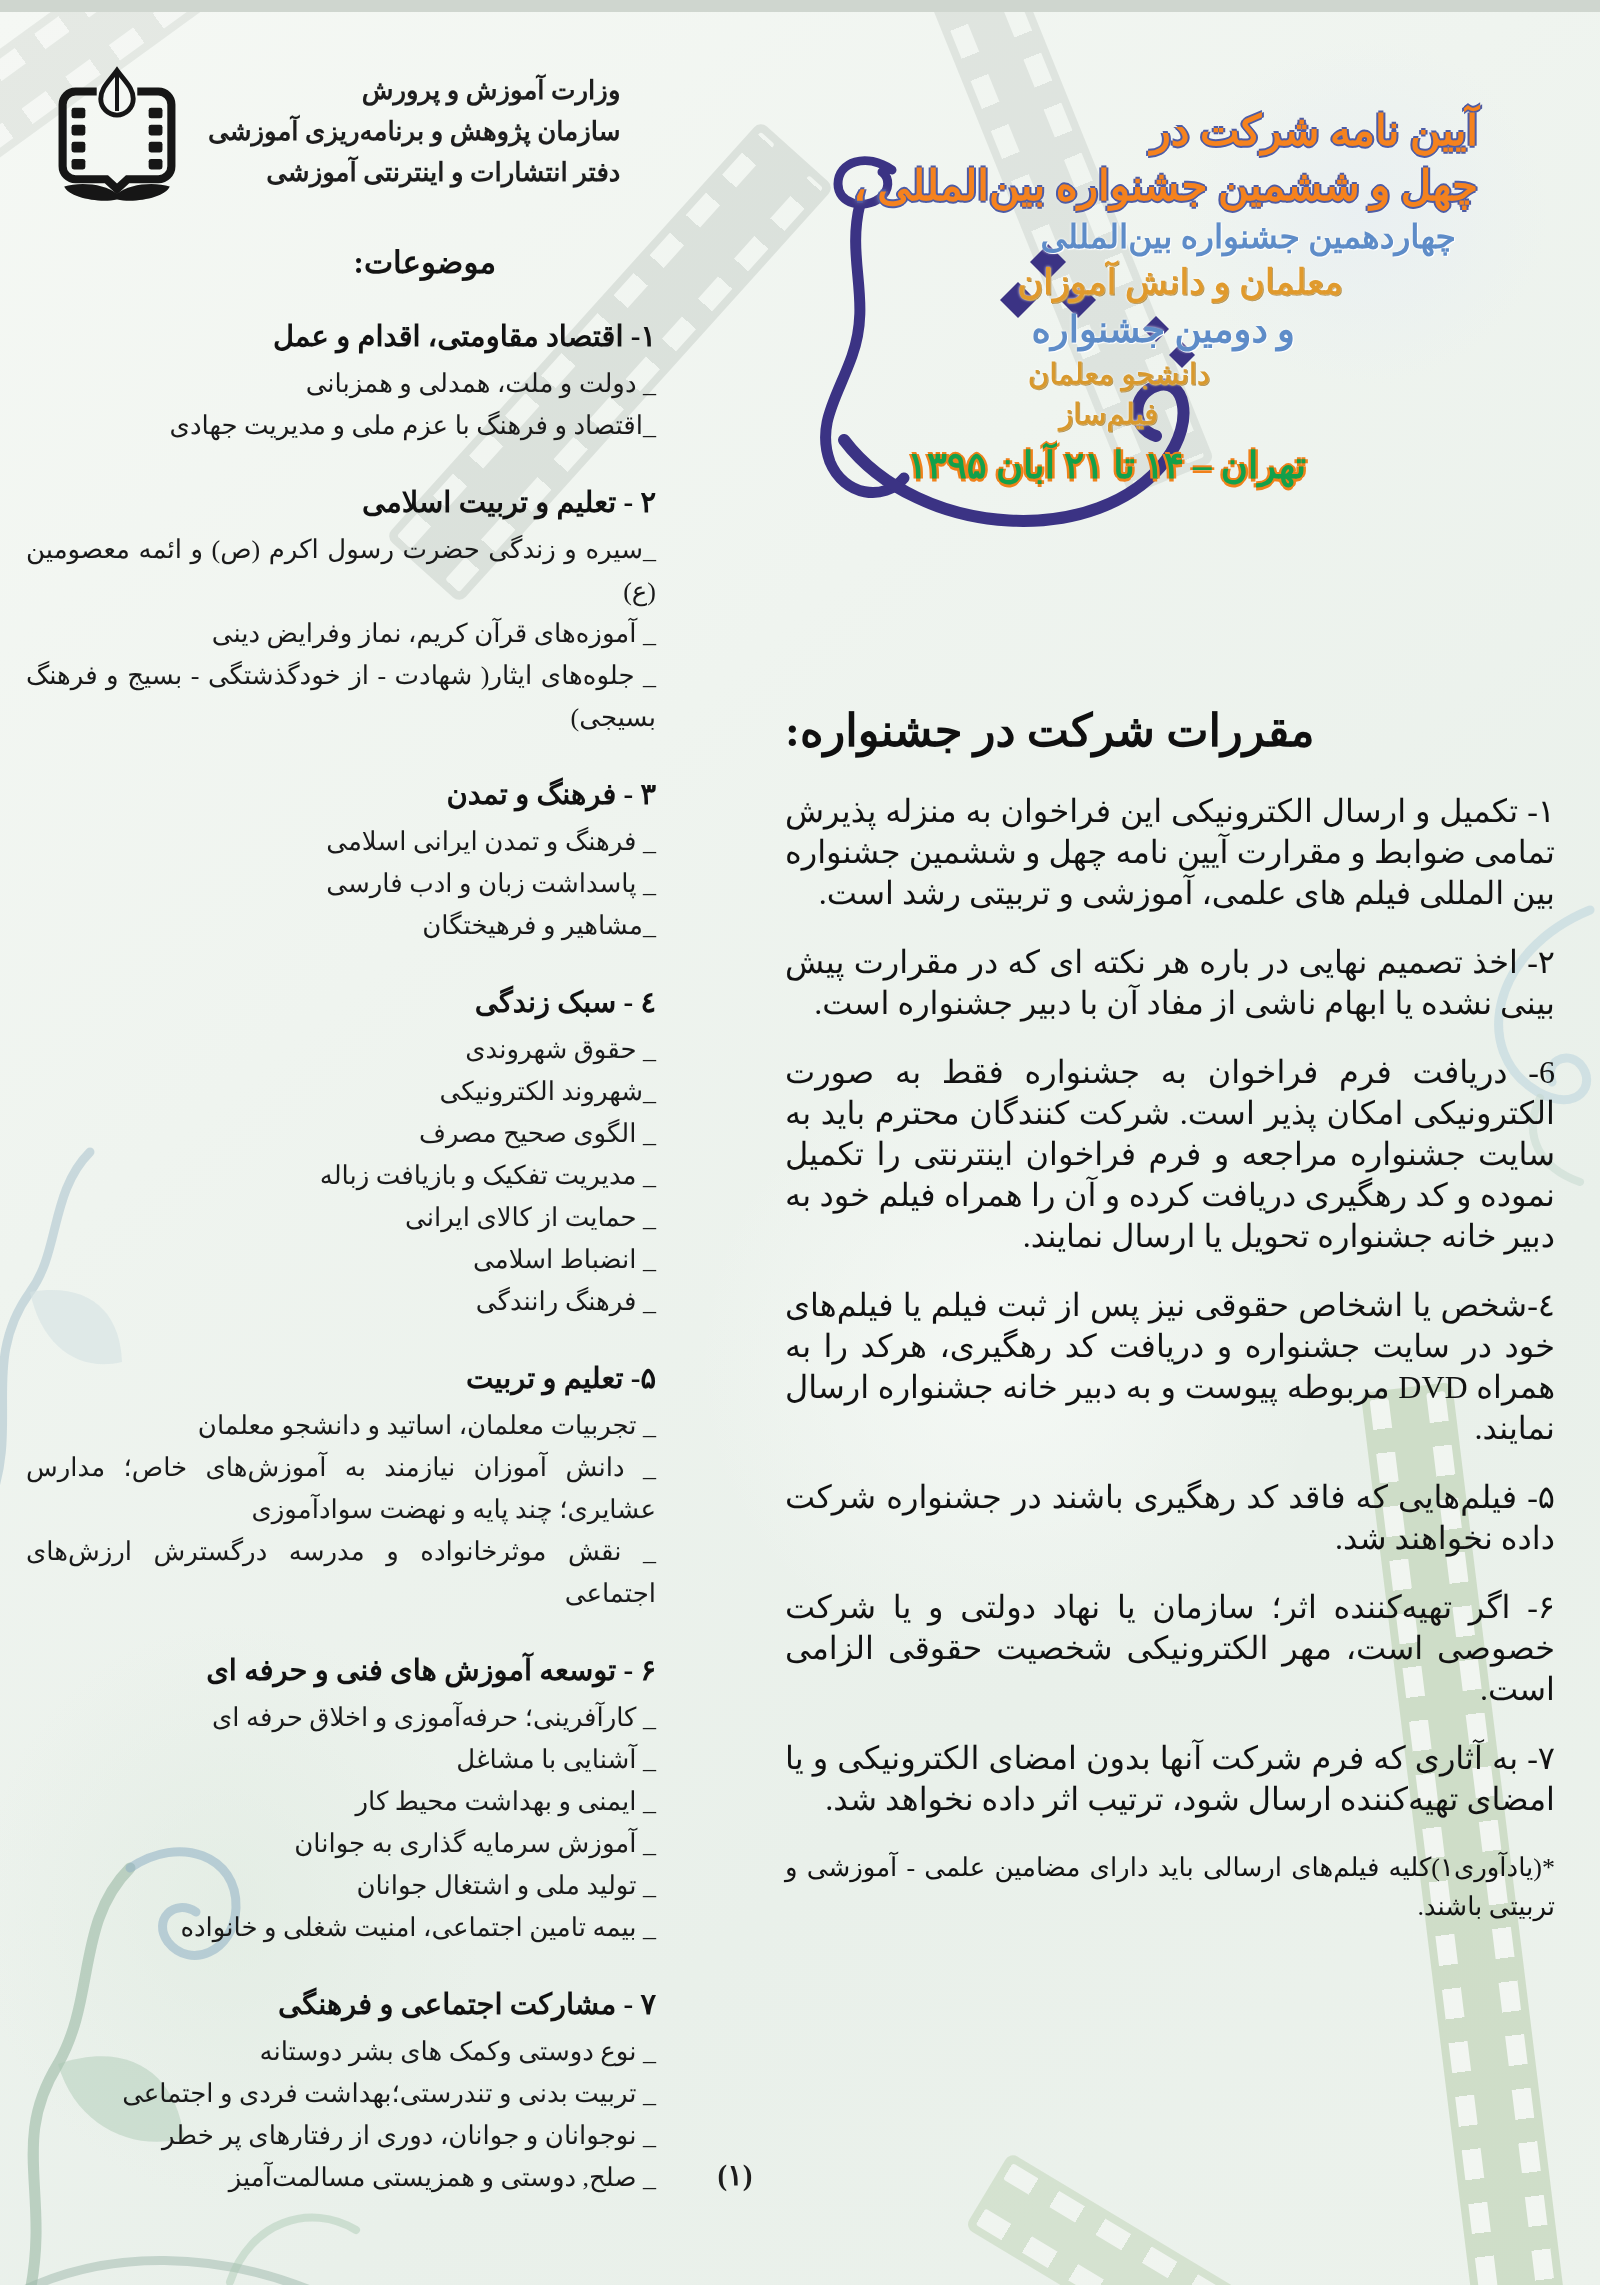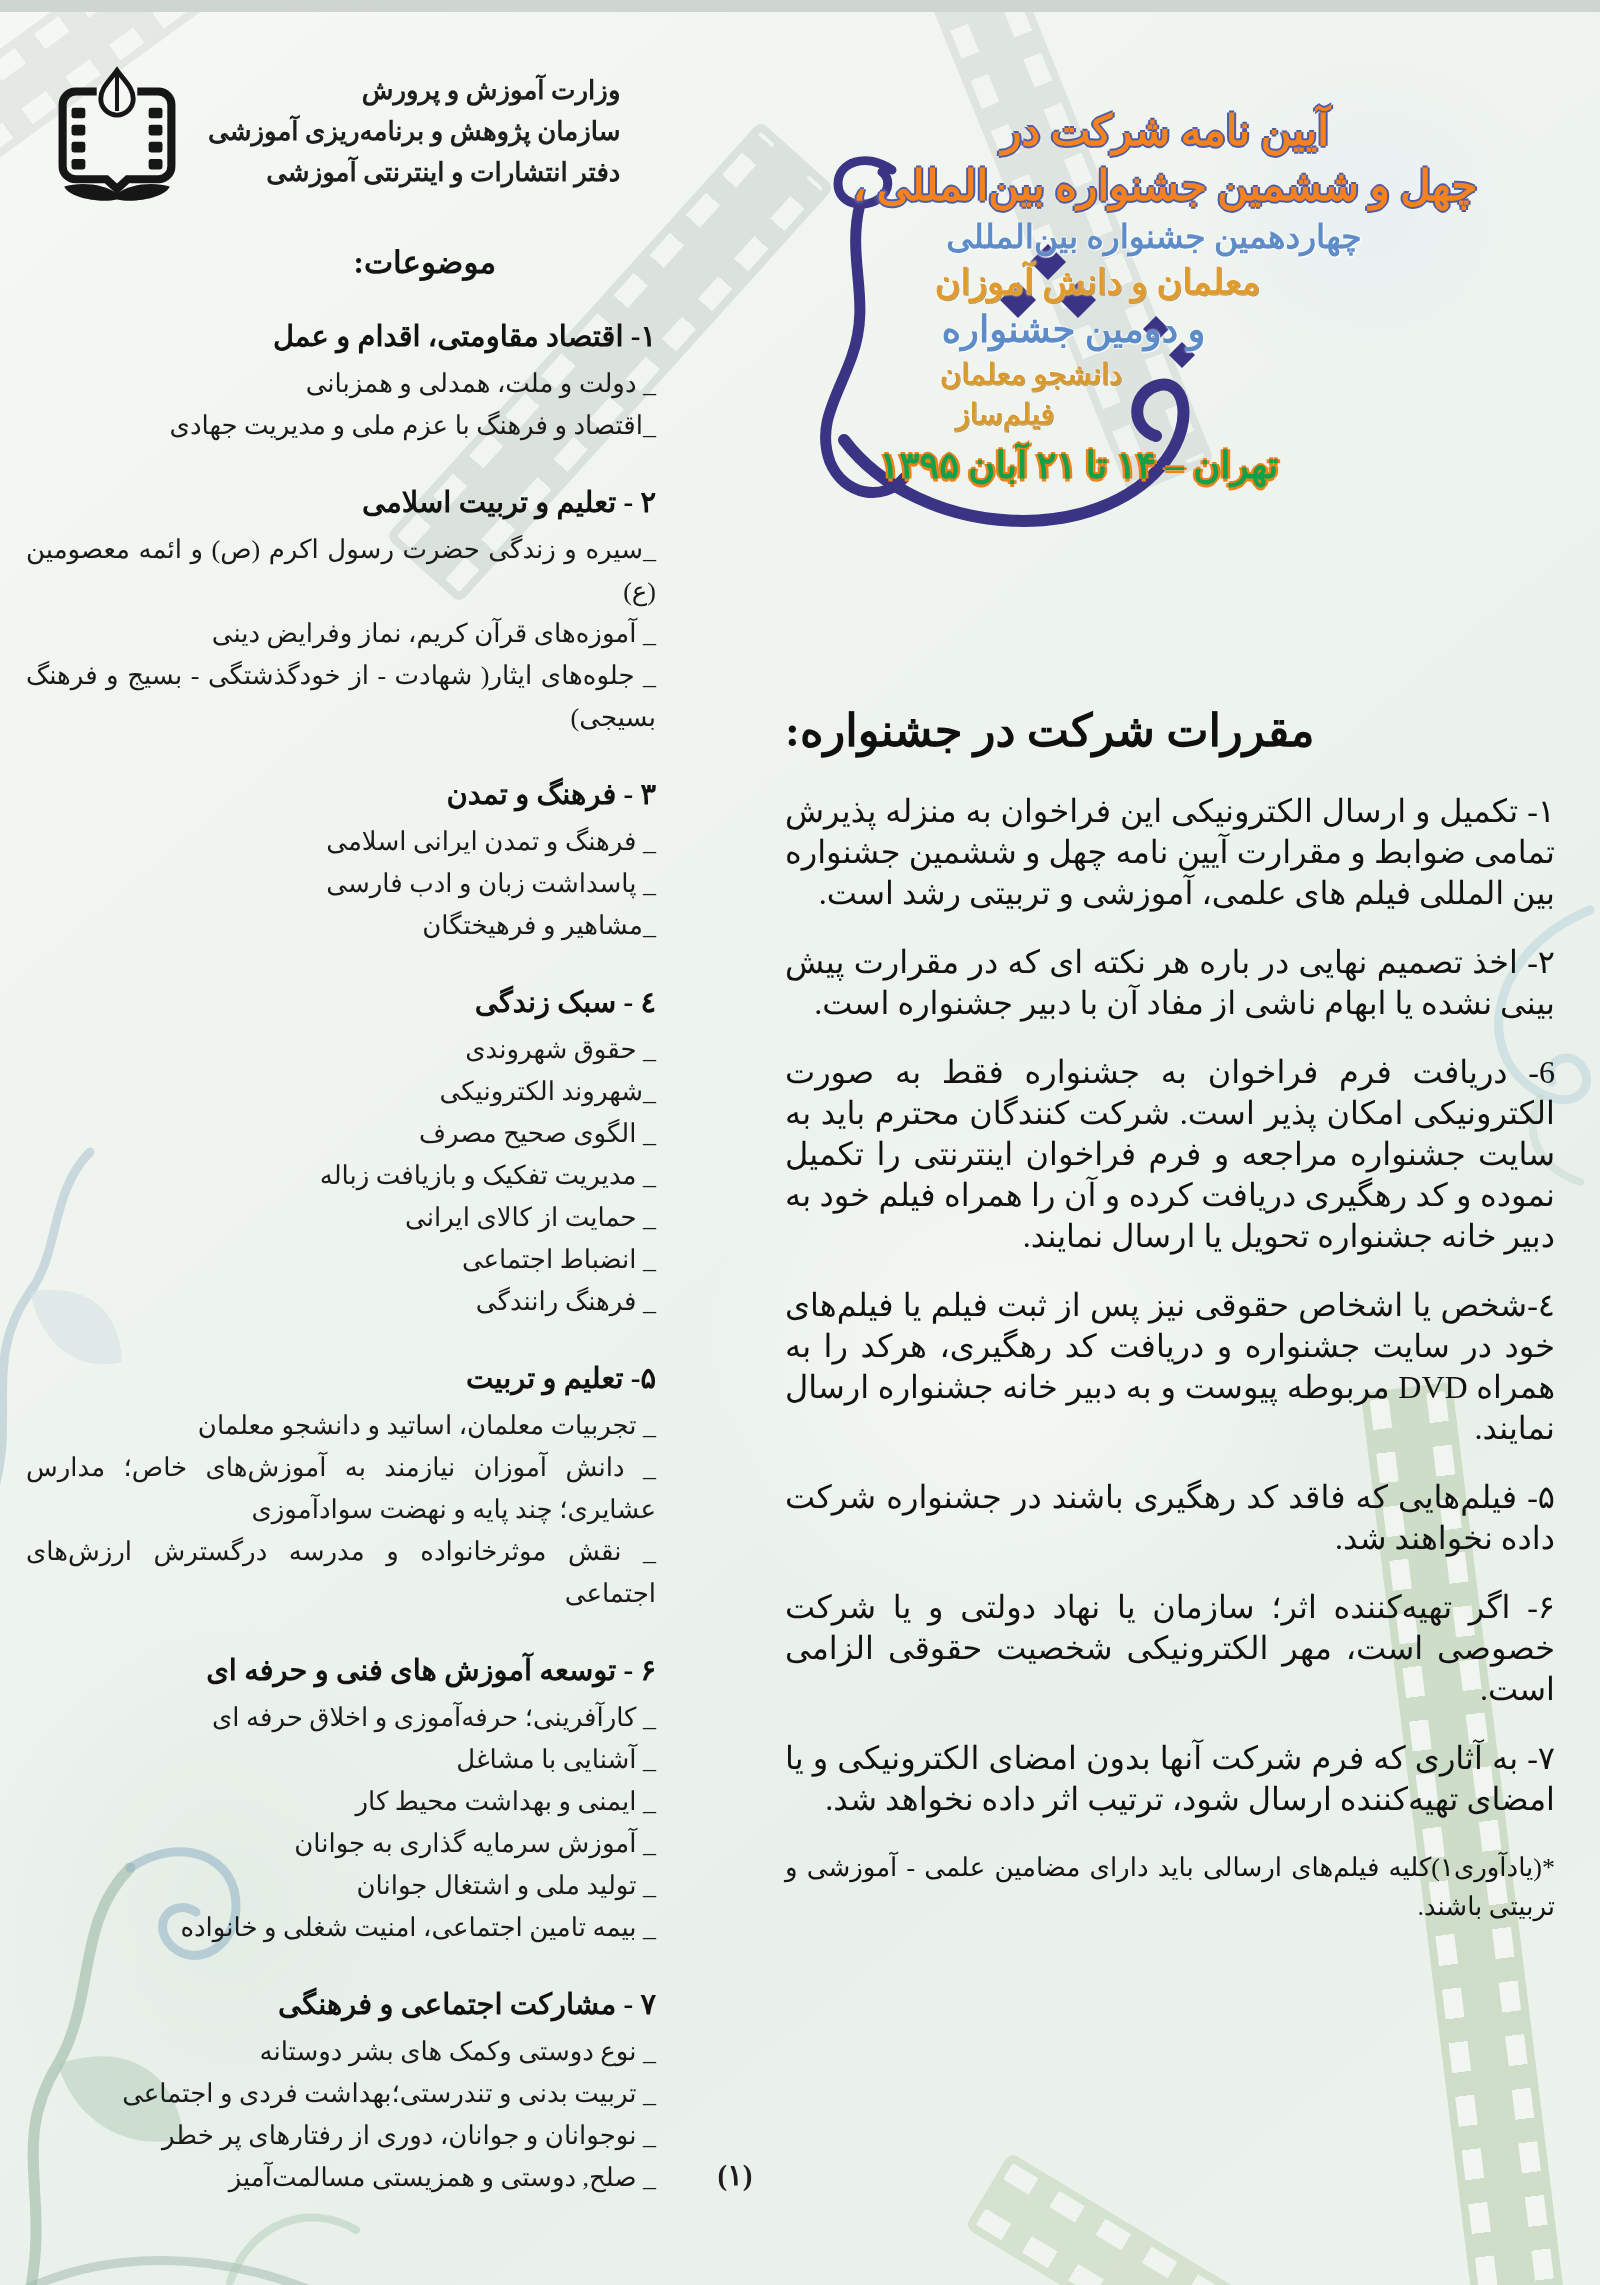--- a/index.html
+++ b/index.html
@@ -29,21 +29,21 @@
   .s2{left:-130px;top:-40px;width:500px;height:88px;transform:rotate(-36deg);opacity:.08;}
   .s5{left:1005px;top:-70px;width:560px;height:92px;transform:rotate(68deg);transform-origin:top left;opacity:.09;}
   .s3{left:1452px;top:1370px;width:980px;height:92px;transform:rotate(83deg);transform-origin:top left;opacity:.45;}
   .s4{left:1010px;top:2140px;width:660px;height:88px;transform:rotate(31deg);transform-origin:top left;opacity:.35;}
   svg.deco{position:absolute;pointer-events:none;}
   
   .ministry{position:absolute;left:48px;top:50px;display:flex;gap:22px;}
   .ministry-lines{direction:rtl;text-align:right;margin-top:8px;}
   .m-line{font-size:26px;font-weight:bold;line-height:41px;white-space:nowrap;color:#1e1e1e;}
   
-  .festival{position:absolute;right:115px;top:92px;width:640px;direction:rtl;text-align:center;}
+  .festival{position:absolute;right:122px;top:92px;width:640px;direction:rtl;text-align:right;}
   .f-line{white-space:nowrap;font-weight:bold;}
   .f1,.f2{font-size:42px;color:#f5821e;line-height:55px;
     text-shadow:2px 0 0 #4d5ca6,-2px 0 0 #4d5ca6,0 2px 0 #4d5ca6,0 -2px 0 #4d5ca6,0 0 6px rgba(255,255,255,.6);}
   .f3{font-size:33px;color:#5e8cc8;line-height:46px;padding-left:0;padding-right:22px;
     text-shadow:0 0 3px #ffffff,1px 1px 0 #ffffff;}
   .f4{font-size:35px;color:#e09a2d;line-height:46px;padding-right:135px;
     text-shadow:0 0 3px #ffffff,1px 1px 0 #9a6d14;}
   .f5{font-size:37px;color:#5e8cc8;line-height:48px;padding-right:183px;
     text-shadow:0 0 3px #ffffff,1px 1px 0 #ffffff;}
   .f6{font-size:29px;color:#d8992e;line-height:40px;padding-right:268px;
@@ -175,21 +175,21 @@
       <p>_مشاهیر و فرهیختگان</p>
     </div>
 
     <div class="t-sec">
       <h3>٤ - سبک زندگی</h3>
       <p>_ حقوق شهروندی</p>
       <p>_شهروند الکترونیکی</p>
       <p>_ الگوی صحیح مصرف</p>
       <p>_ مدیریت تفکیک و بازیافت زباله</p>
       <p>_ حمایت از کالای ایرانی</p>
-      <p>_ انضباط اجتماعی</p>
+      <p>_ انضباط اسلامی</p>
       <p>_ فرهنگ رانندگی</p>
     </div>
 
     <div class="t-sec">
       <h3>۵- تعلیم و تربیت</h3>
       <p>_ تجربیات معلمان، اساتید و دانشجو معلمان</p>
       <p>_ دانش آموزان  نیازمند به آموزش‌های خاص؛ مدارس عشایری؛ چند پایه و نهضت سوادآموزی</p>
       <p>_ نقش موثرخانواده و مدرسه درگسترش ارزش‌های اجتماعی</p>
     </div>
 

